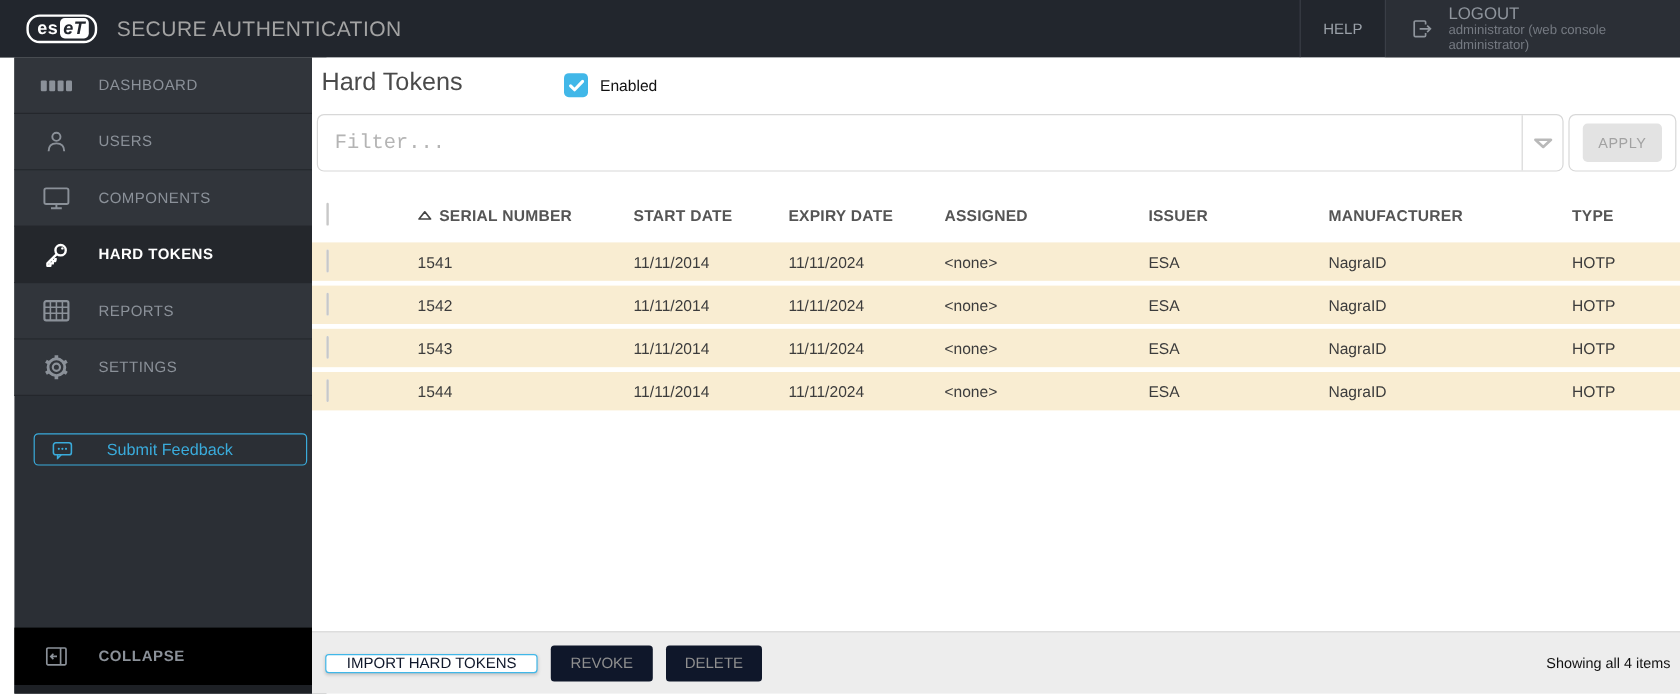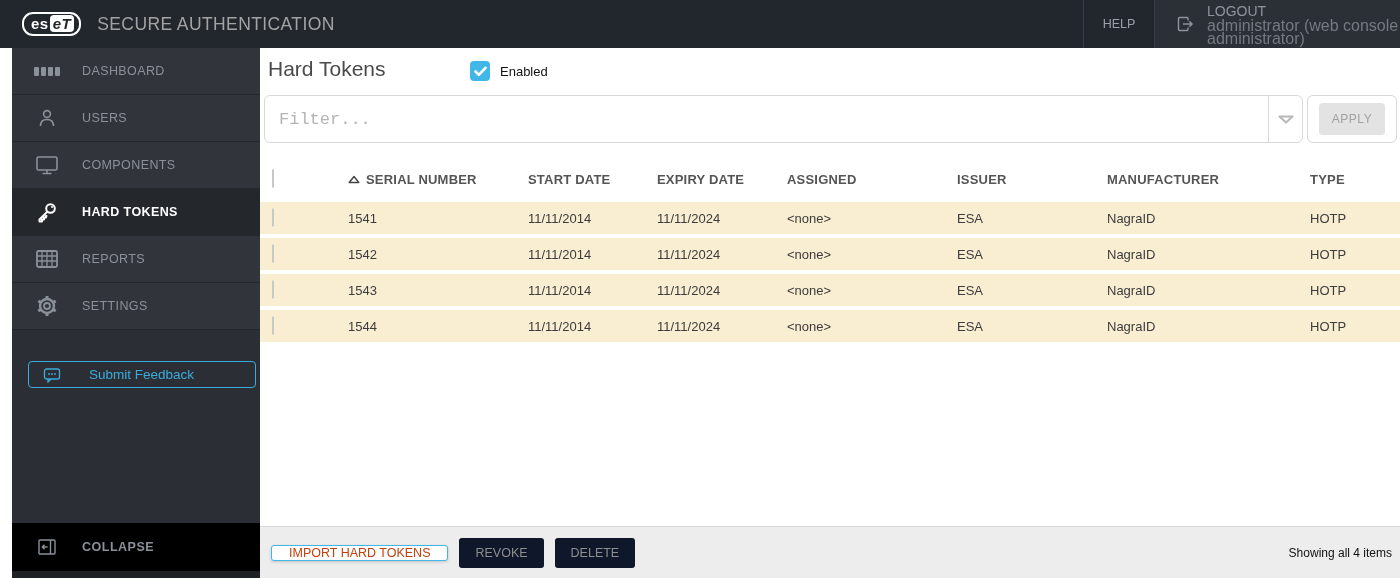--- a/index.html
+++ b/index.html
@@ -19,21 +19,21 @@
     letter-spacing:0.4px; margin-left:16px; }
   .topbar-right { margin-left:auto; display:flex; align-items:stretch; height:48px; }
   .help-btn { width:72px; display:flex; align-items:center; justify-content:center;
     color:#9aa0a8; font-size:12.5px; border-left:1px solid #3a3e46;
     border-right:1px solid #3a3e46; cursor:pointer; }
   .logout-btn { width:245px; background:#2b2f36; display:flex; align-items:center;
     padding-left:20px; cursor:pointer; }
   .logout-icon { color:#8f959d; margin-right:12px; display:flex; }
   .logout-texts { display:flex; flex-direction:column; }
   .logout-label { color:#8f959d; font-size:14px; line-height:15px; }
-  .logout-sub { color:#757a82; font-size:16px; line-height:13px; }
+  .logout-sub { color:#757a82; font-size:11px; line-height:13px; }
 
   
   .sidebar { position:absolute; left:12px; top:48px; width:260px; height:530px;
     background:#2b2f35; display:flex; flex-direction:column; }
   .nav-item { height:47px; background:#31353b; border-bottom:1px solid #24272c;
     display:flex; align-items:center; color:#8b9199; cursor:pointer; }
   .nav-item .nav-icon { width:26px; display:flex; justify-content:center;
     margin-left:22px; margin-right:22px; }
   .nav-label { font-size:12.5px; letter-spacing:0.4px; }
   .nav-item.active { background:#24272c; color:#ffffff; }
@@ -91,21 +91,21 @@
     border-radius:3px; margin-left:12px; cursor:pointer; }
   .tbody { position:absolute; left:0; top:154px; width:100%; }
   .trow { height:32px; background:#f9edd2; margin-bottom:4px; cursor:pointer; }
   .td { font-size:13px; color:#3c3c3c; }
 
   
   .footer { position:absolute; left:0; bottom:0; width:100%; height:52px;
     background:#ededed; border-top:1px solid #d9d9d9; display:flex;
     align-items:center; }
   .btn-import { margin-left:11px; height:16px; padding:0 17px; background:#fff;
-    border:1px solid #41b7e8; border-radius:3px; color:#c2410c; font-size:12.5px;
+    border:1px solid #41b7e8; border-radius:3px; color:#0f172a; font-size:12.5px;
     font-family:"Liberation Sans", sans-serif; cursor:pointer;
     box-shadow:0 1px 3px rgba(0,0,0,0.18); }
   .btn-gray { margin-left:11px; height:30px; padding:0 16px; background:#0f172a;
     border:none; border-radius:3px; color:#8f8f8f; font-size:12.5px;
     font-family:"Liberation Sans", sans-serif; cursor:default; }
   .footer-summary { margin-left:auto; margin-right:8px; font-size:12px;
     color:#111; }
 </style>
 </head>
 <body>

